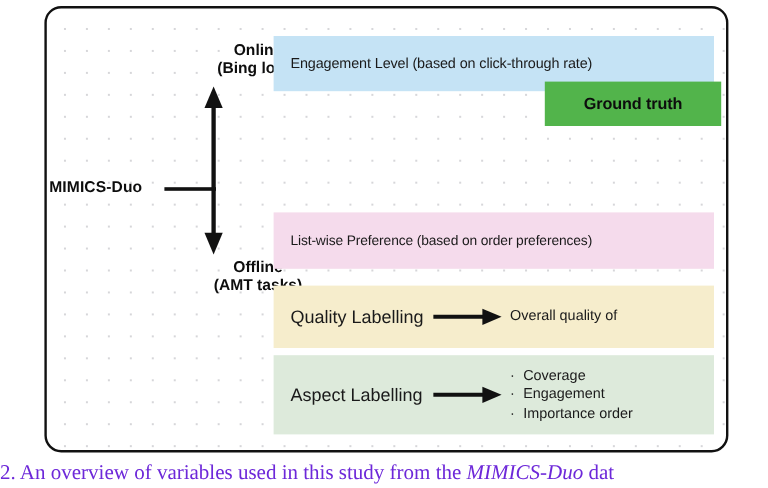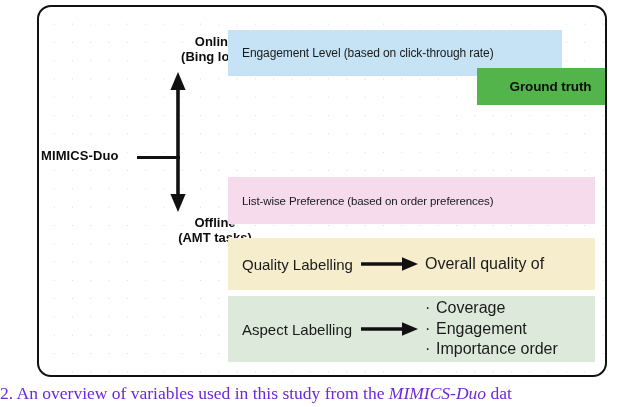--- a/index.html
+++ b/index.html
@@ -51,30 +51,30 @@
   .bar-text {
     color: #1a1a1a;
     font-size: 11.5px;
     letter-spacing: -0.1px;
     white-space: nowrap;
   }
 
   #bar-engagement {
     left: 189px;
     top:  23px;
-    width: 334px;
+    width: 367px;
     height: 46px;
     background: #c5e3f5;
     padding-left: 14px;
   }
   #bar-engagement .bar-text { font-size: 12px; }
 
   #box-ground-truth {
     position: absolute;
-    left: 438px;
+    left: 415px;
     top:  61px;
     width: 147px;
     height: 37px;
     background: #52b44b;
     display: flex;
     align-items: center;
     justify-content: center;
   }
   #box-ground-truth .bar-text {
     font-weight: bold;
@@ -123,21 +123,21 @@
     white-space: nowrap;
   }
   .row-arrow {
     width: 62px;
     display: flex;
     align-items: center;
     justify-content: center;
     flex: none;
   }
   .row-target {
-    font-size: 16px;
+    font-size: 12px;
     color: #1a1a1a;
     line-height: 1.28;
     padding-left: 4px;
   }
   .row-target .bullet-line {
     white-space: nowrap;
     display: block;
   }
   .row-target .bullet-line .dot {
     display: inline-block;

